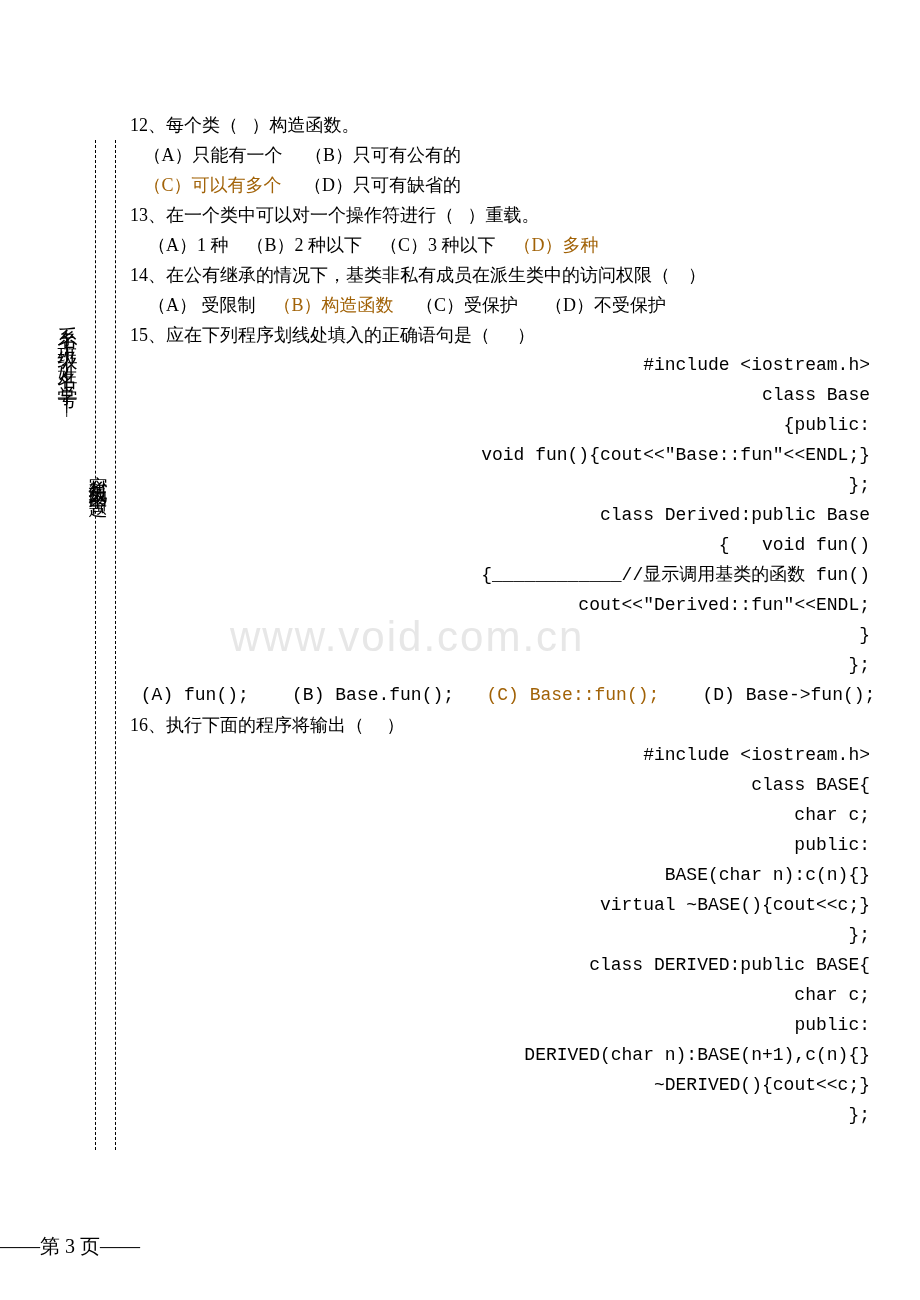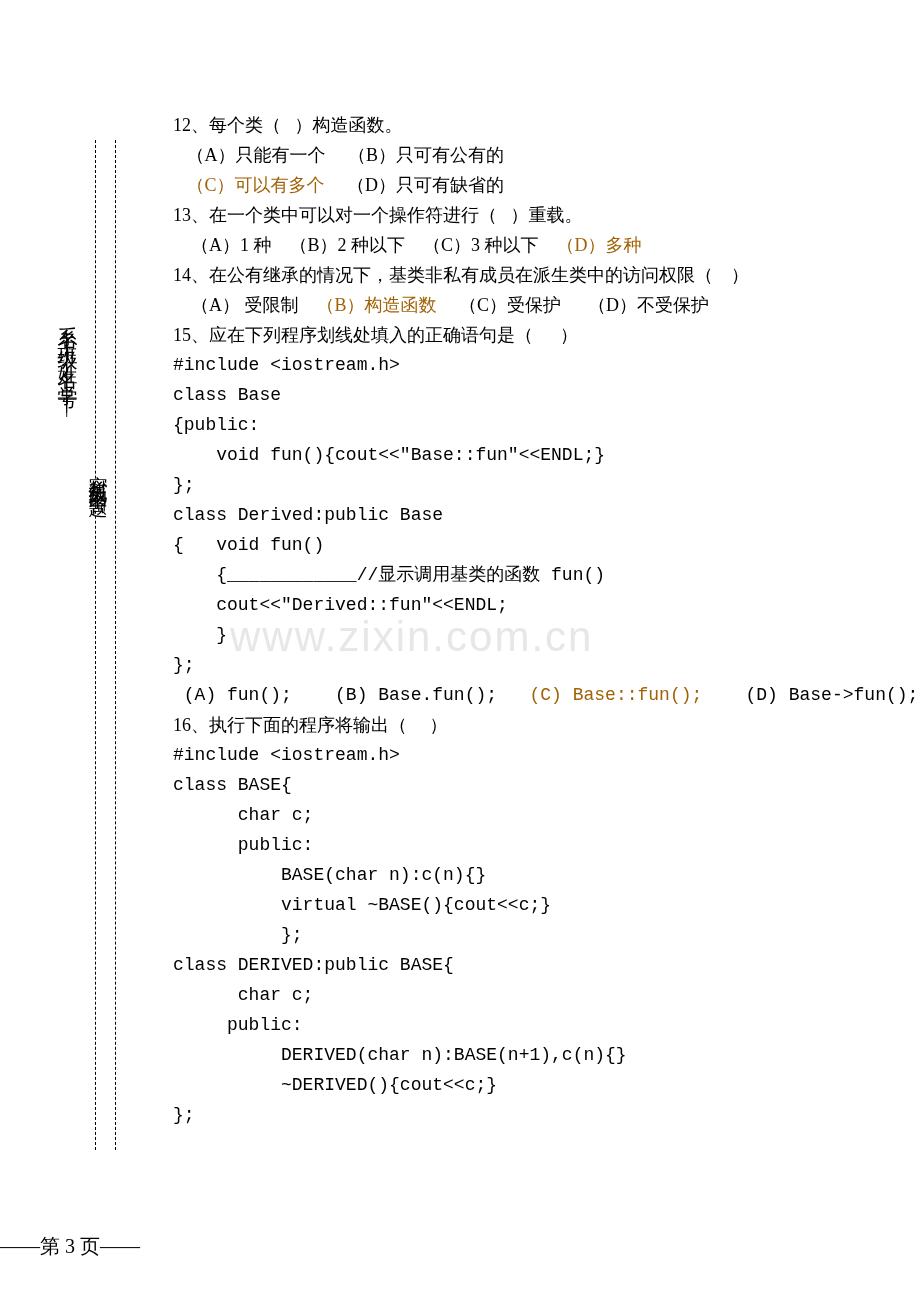--- a/index.html
+++ b/index.html
@@ -9,31 +9,30 @@
     background: #ffffff;
     font-family: "SimSun", "宋体", serif;
     position: relative;
     overflow: hidden;
   }
   .page {
     position: absolute;
     left: 130px;
     top: 110px;
     width: 740px;
-    margin-left: 43px;
   }
   .line {
     font-size: 18px;
     line-height: 30px;
     white-space: pre;
     color: #000;
     font-family: "SimSun", "宋体", serif;
   }
   .red { color: #a16207; }
-  .mono { font-family: "Courier New", monospace; }
+  .mono { font-family: "Courier New", monospace; text-align: right; }
   .vertical-text {
     writing-mode: vertical-rl;
     text-orientation: upright;
     font-size: 20px;
     color: #000;
     letter-spacing: 4px;
     position: absolute;
   }
   .dashed-line {
     position: absolute;
@@ -61,21 +60,21 @@
 </head>
 <body>
 
 <div class="dashed-line" style="left:115px; top:140px; height:1010px;"></div>
 <div class="dashed-line" style="left:95px; top:140px; height:1010px;"></div>
 
 <div class="vertical-text" style="left:55px; top:310px;">系名＿＿＿班级＿＿＿姓名＿＿＿学号＿＿＿</div>
 
 <div class="vertical-text" style="left:85px; top:460px; font-size:19px;">密封线内不答题</div>
 
-<div class="watermark" style="left:230px; top:613px;">www.zixin.com.cn</div>
+<div class="watermark" style="left:230px; top:613px;">www.void.com.cn</div>
 
 <div class="page content" id="doc-body">
     <div class="line">12、每个类（   ）构造函数。</div>
     <div class="line">   （A）只能有一个     （B）只可有公有的</div>
     <div class="line">   <span class="red">（C）可以有多个</span>     （D）只可有缺省的</div>
     <div class="line">13、在一个类中可以对一个操作符进行（   ）重载。</div>
     <div class="line">    （A）1 种    （B）2 种以下    （C）3 种以下    <span class="red">（D）多种</span></div>
     <div class="line">14、在公有继承的情况下，基类非私有成员在派生类中的访问权限（    ）</div>
     <div class="line">    （A） 受限制    <span class="red">（B）构造函数</span>     （C）受保护      （D）不受保护</div>
     <div class="line">15、应在下列程序划线处填入的正确语句是（      ）</div>

